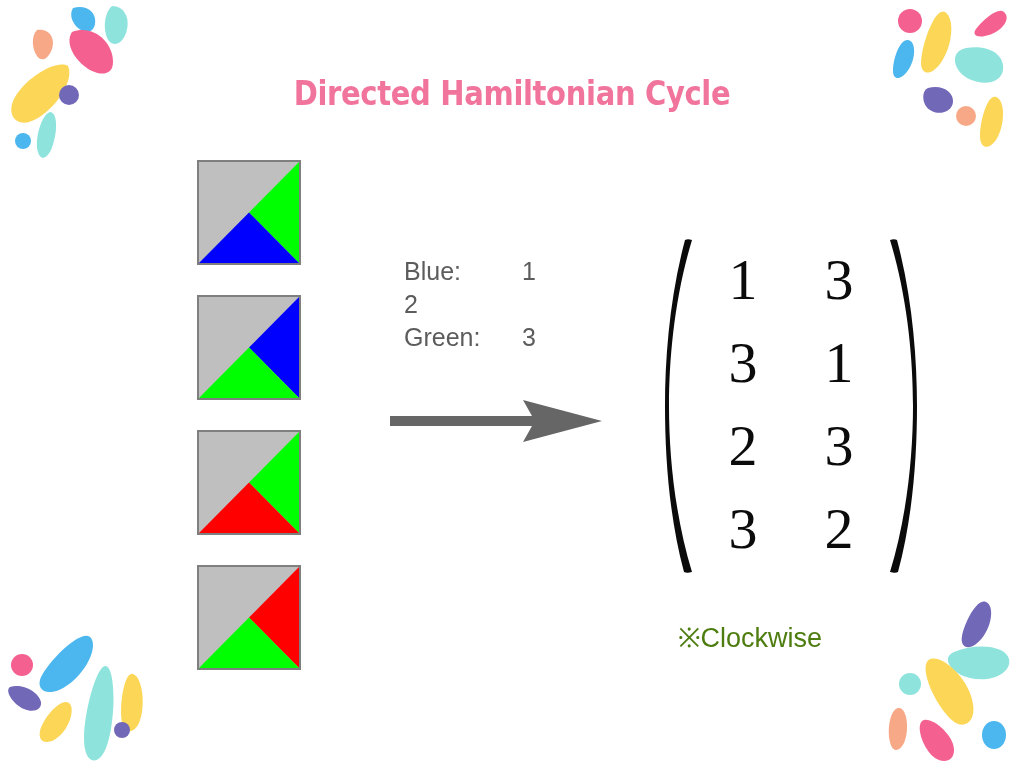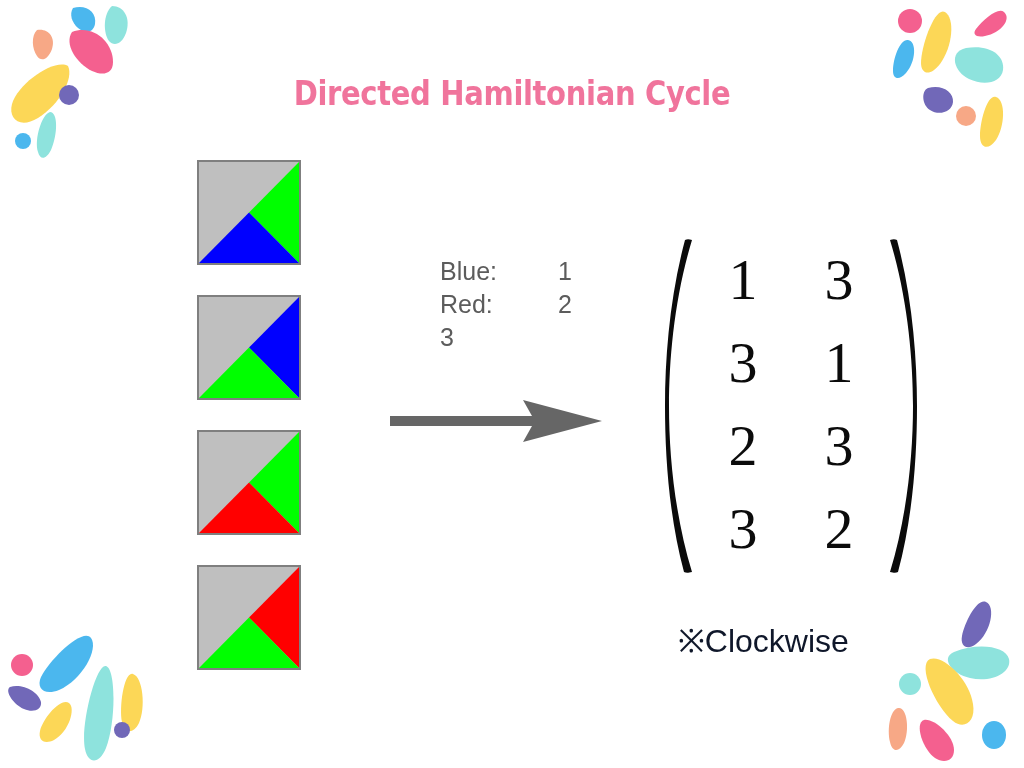--- a/index.html
+++ b/index.html
@@ -74,21 +74,20 @@
   }
 
   
   .legend {
     position: absolute;
     left: 404px;
     top: 255px;
     color: #5c5c5c;
     font-size: 25px;
     line-height: 33px;
-    margin-left: 36px;
   }
   .legend-row {
     display: flex;
     width: 175px;
   }
   .legend-name { width: 118px; }
   .legend-val { flex: 1; text-align: left; }
 
   
   .matrix-wrap {
@@ -114,22 +113,22 @@
     justify-items: center;
     font-size: 58px;
     line-height: 1;
   }
 
   
   .footnote {
     position: absolute;
     left: 678px;
     top: 618px;
-    font-size: 32px;
-    color: #0f172a;
+    font-size: 27px;
+    color: #4d7c0f;
     white-space: nowrap;
   }
 
   
   .decor {
     position: absolute;
     pointer-events: none;
   }
   .decor.tl { left: 0;   top: 0;    width: 150px; height: 160px; }
   .decor.tr { right: 0;  top: 0;    width: 156px; height: 160px; }
@@ -268,24 +267,24 @@
     </div>
 
   </div>
 
   <div class="legend">
     <div class="legend-row">
       <span class="legend-name">Blue:</span>
       <span class="legend-val">1</span>
     </div>
     <div class="legend-row">
-      <span class="legend-name">Red:</span>
       <span class="legend-val">2</span>
     </div>
     <div class="legend-row">
+      <span class="legend-name">Green:</span>
       <span class="legend-val">3</span>
     </div>
   </div>
 
   <div class="arrow">
     <svg viewBox="0 0 212 46" width="212" height="46" aria-hidden="true">
       <path d="M0 18 L142 18 L133 2 L212 23 L133 44 L142 28 L0 28 Z" fill="#666666"></path>
     </svg>
   </div>
 

